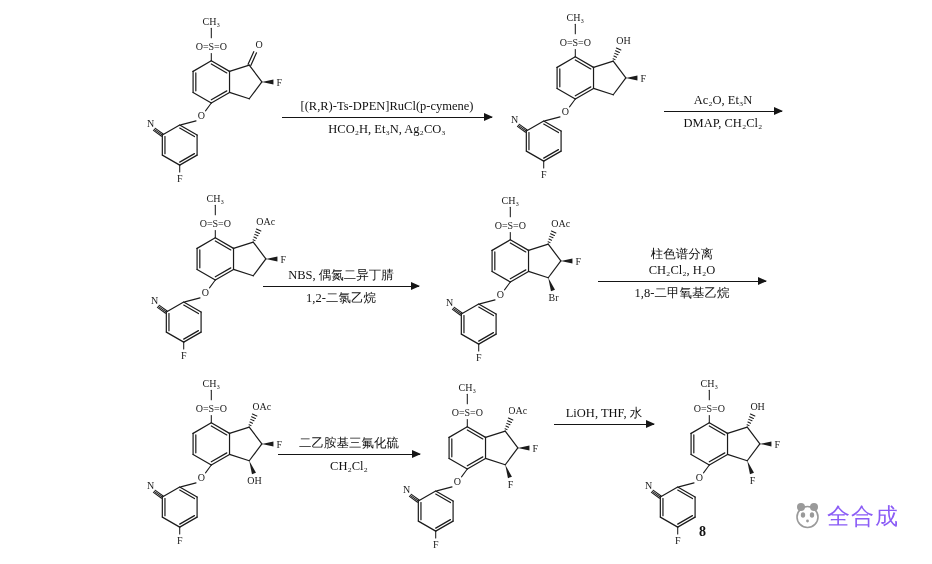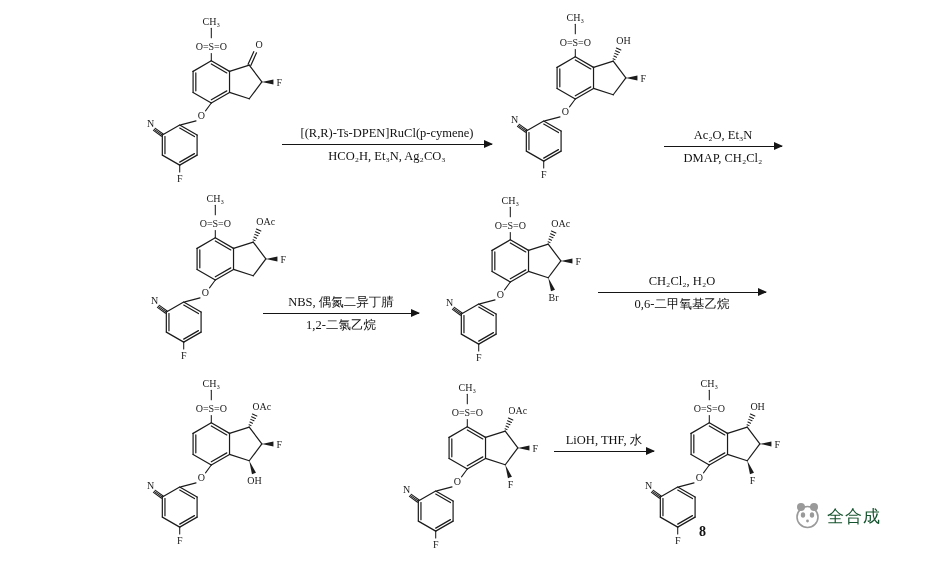--- a/index.html
+++ b/index.html
@@ -2,28 +2,28 @@
 <html><head>
 <meta charset="utf-8">
 <style>
   html,body{margin:0;padding:0;background:#fff;}
   .canvas{position:relative;width:932px;height:564px;background:#ffffff;overflow:hidden;
           font-family:"Liberation Serif","DejaVu Serif",serif;color:#151515;}
   svg.struct{position:absolute;}
   svg.struct text{font-family:"Liberation Serif","DejaVu Serif",serif;}
   .arrow{position:absolute;text-align:center;font-size:12.5px;color:#111;white-space:nowrap;}
   .arrow .above{line-height:16px;padding-bottom:3px;}
-  .arrow .above span{display:block;margin-top:27px;}
+  .arrow .above span{display:block;}
   .arrow .shaft{position:relative;height:0;border-top:1.3px solid #151515;}
   .arrow .shaft::after{content:"";position:absolute;right:-1px;top:-5.2px;width:0;height:0;
       border-left:9px solid #151515;border-top:4.2px solid transparent;border-bottom:4.2px solid transparent;}
   .arrow .below{line-height:16px;padding-top:3px;}
   .compound-number{position:absolute;font-weight:bold;font-size:14px;color:#111;}
   .watermark{position:absolute;display:flex;align-items:center;gap:5px;
-      font-family:"Liberation Sans","DejaVu Sans",sans-serif;color:#14532d;font-size:17px;letter-spacing:1px;}
+      font-family:"Liberation Sans","DejaVu Sans",sans-serif;color:#8b5cf6;font-size:23px;letter-spacing:1px;}
 </style>
 </head>
 <body>
 
 <div class="canvas">
 
   <svg class="struct" style="left:146px;top:6px" width="158" height="195" viewBox="0 0 150 185">
       <line x1="62" y1="52" x2="79.3" y2="62" stroke="#1b1b1b" stroke-width="1.15" stroke-linecap="round"></line>
       <line x1="79.3" y1="62" x2="79.3" y2="82" stroke="#1b1b1b" stroke-width="1.15" stroke-linecap="round"></line>
       <line x1="79.3" y1="82" x2="62" y2="92" stroke="#1b1b1b" stroke-width="1.15" stroke-linecap="round"></line>
@@ -115,21 +115,21 @@
       <line x1="46" y1="140.1" x2="32" y2="148.15" stroke="#1b1b1b" stroke-width="1.15" stroke-linecap="round"></line>
       <line x1="18" y1="140.1" x2="18" y2="123.9" stroke="#1b1b1b" stroke-width="1.15" stroke-linecap="round"></line>
       <line x1="15.5" y1="122.5" x2="7.8" y2="117" stroke="#1b1b1b" stroke-width="1" stroke-linecap="round"></line>
       <line x1="16.26" y1="121.44" x2="8.56" y2="115.94" stroke="#1b1b1b" stroke-width="1" stroke-linecap="round"></line>
       <line x1="14.74" y1="123.56" x2="7.04" y2="118.06" stroke="#1b1b1b" stroke-width="1" stroke-linecap="round"></line>
       <text x="4.5" y="115" text-anchor="middle" font-size="9.5" fill="#1b1b1b">N</text>
       <line x1="32" y1="151" x2="32" y2="157.5" stroke="#1b1b1b" stroke-width="1" stroke-linecap="round"></line>
       <text x="32" y="167" text-anchor="middle" font-size="9.5" fill="#1b1b1b">F</text>
     </svg>
 
-  <div class="arrow" style="left:664px;top:100px;width:118px">
+  <div class="arrow" style="left:664px;top:92px;width:118px">
     <div class="above">
       <span>Ac₂O, Et₃N</span>
     </div>
     <div class="shaft"></div>
     <div class="below">
       <span>DMAP, CH₂Cl₂</span>
     </div>
   </div>
 
   <svg class="struct" style="left:150px;top:183px" width="158" height="195" viewBox="0 0 150 185">
@@ -231,25 +231,26 @@
       <line x1="15.5" y1="122.5" x2="7.8" y2="117" stroke="#1b1b1b" stroke-width="1" stroke-linecap="round"></line>
       <line x1="16.26" y1="121.44" x2="8.56" y2="115.94" stroke="#1b1b1b" stroke-width="1" stroke-linecap="round"></line>
       <line x1="14.74" y1="123.56" x2="7.04" y2="118.06" stroke="#1b1b1b" stroke-width="1" stroke-linecap="round"></line>
       <text x="4.5" y="115" text-anchor="middle" font-size="9.5" fill="#1b1b1b">N</text>
       <line x1="32" y1="151" x2="32" y2="157.5" stroke="#1b1b1b" stroke-width="1" stroke-linecap="round"></line>
       <text x="32" y="167" text-anchor="middle" font-size="9.5" fill="#1b1b1b">F</text>
     </svg>
 
   <div class="arrow" style="left:598px;top:246px;width:168px">
     <div class="above">
+      <span>柱色谱分离</span>
       <span>CH₂Cl₂, H₂O</span>
     </div>
     <div class="shaft"></div>
     <div class="below">
-      <span>0,6-二甲氧基乙烷</span>
+      <span>1,8-二甲氧基乙烷</span>
     </div>
   </div>
 
   <svg class="struct" style="left:146px;top:368px" width="158" height="195" viewBox="0 0 150 185">
       <line x1="62" y1="52" x2="79.3" y2="62" stroke="#1b1b1b" stroke-width="1.15" stroke-linecap="round"></line>
       <line x1="79.3" y1="62" x2="79.3" y2="82" stroke="#1b1b1b" stroke-width="1.15" stroke-linecap="round"></line>
       <line x1="79.3" y1="82" x2="62" y2="92" stroke="#1b1b1b" stroke-width="1.15" stroke-linecap="round"></line>
       <line x1="62" y1="92" x2="44.7" y2="82" stroke="#1b1b1b" stroke-width="1.15" stroke-linecap="round"></line>
       <line x1="44.7" y1="82" x2="44.7" y2="62" stroke="#1b1b1b" stroke-width="1.15" stroke-linecap="round"></line>
       <line x1="44.7" y1="62" x2="62" y2="52" stroke="#1b1b1b" stroke-width="1.15" stroke-linecap="round"></line>
@@ -287,20 +288,29 @@
       <line x1="46" y1="140.1" x2="32" y2="148.15" stroke="#1b1b1b" stroke-width="1.15" stroke-linecap="round"></line>
       <line x1="18" y1="140.1" x2="18" y2="123.9" stroke="#1b1b1b" stroke-width="1.15" stroke-linecap="round"></line>
       <line x1="15.5" y1="122.5" x2="7.8" y2="117" stroke="#1b1b1b" stroke-width="1" stroke-linecap="round"></line>
       <line x1="16.26" y1="121.44" x2="8.56" y2="115.94" stroke="#1b1b1b" stroke-width="1" stroke-linecap="round"></line>
       <line x1="14.74" y1="123.56" x2="7.04" y2="118.06" stroke="#1b1b1b" stroke-width="1" stroke-linecap="round"></line>
       <text x="4.5" y="115" text-anchor="middle" font-size="9.5" fill="#1b1b1b">N</text>
       <line x1="32" y1="151" x2="32" y2="157.5" stroke="#1b1b1b" stroke-width="1" stroke-linecap="round"></line>
       <text x="32" y="167" text-anchor="middle" font-size="9.5" fill="#1b1b1b">F</text>
     </svg>
 
+  <div class="arrow" style="left:278px;top:435px;width:142px">
+    <div class="above">
+      <span>二乙胺基三氟化硫</span>
+    </div>
+    <div class="shaft"></div>
+    <div class="below">
+      <span>CH₂Cl₂</span>
+    </div>
+  </div>
 
   <svg class="struct" style="left:402px;top:372px" width="158" height="195" viewBox="0 0 150 185">
       <line x1="62" y1="52" x2="79.3" y2="62" stroke="#1b1b1b" stroke-width="1.15" stroke-linecap="round"></line>
       <line x1="79.3" y1="62" x2="79.3" y2="82" stroke="#1b1b1b" stroke-width="1.15" stroke-linecap="round"></line>
       <line x1="79.3" y1="82" x2="62" y2="92" stroke="#1b1b1b" stroke-width="1.15" stroke-linecap="round"></line>
       <line x1="62" y1="92" x2="44.7" y2="82" stroke="#1b1b1b" stroke-width="1.15" stroke-linecap="round"></line>
       <line x1="44.7" y1="82" x2="44.7" y2="62" stroke="#1b1b1b" stroke-width="1.15" stroke-linecap="round"></line>
       <line x1="44.7" y1="62" x2="62" y2="52" stroke="#1b1b1b" stroke-width="1.15" stroke-linecap="round"></line>
       <line x1="62" y1="55" x2="76.7" y2="63.5" stroke="#1b1b1b" stroke-width="1.15" stroke-linecap="round"></line>
       <line x1="76.7" y1="80.5" x2="62" y2="89" stroke="#1b1b1b" stroke-width="1.15" stroke-linecap="round"></line>

